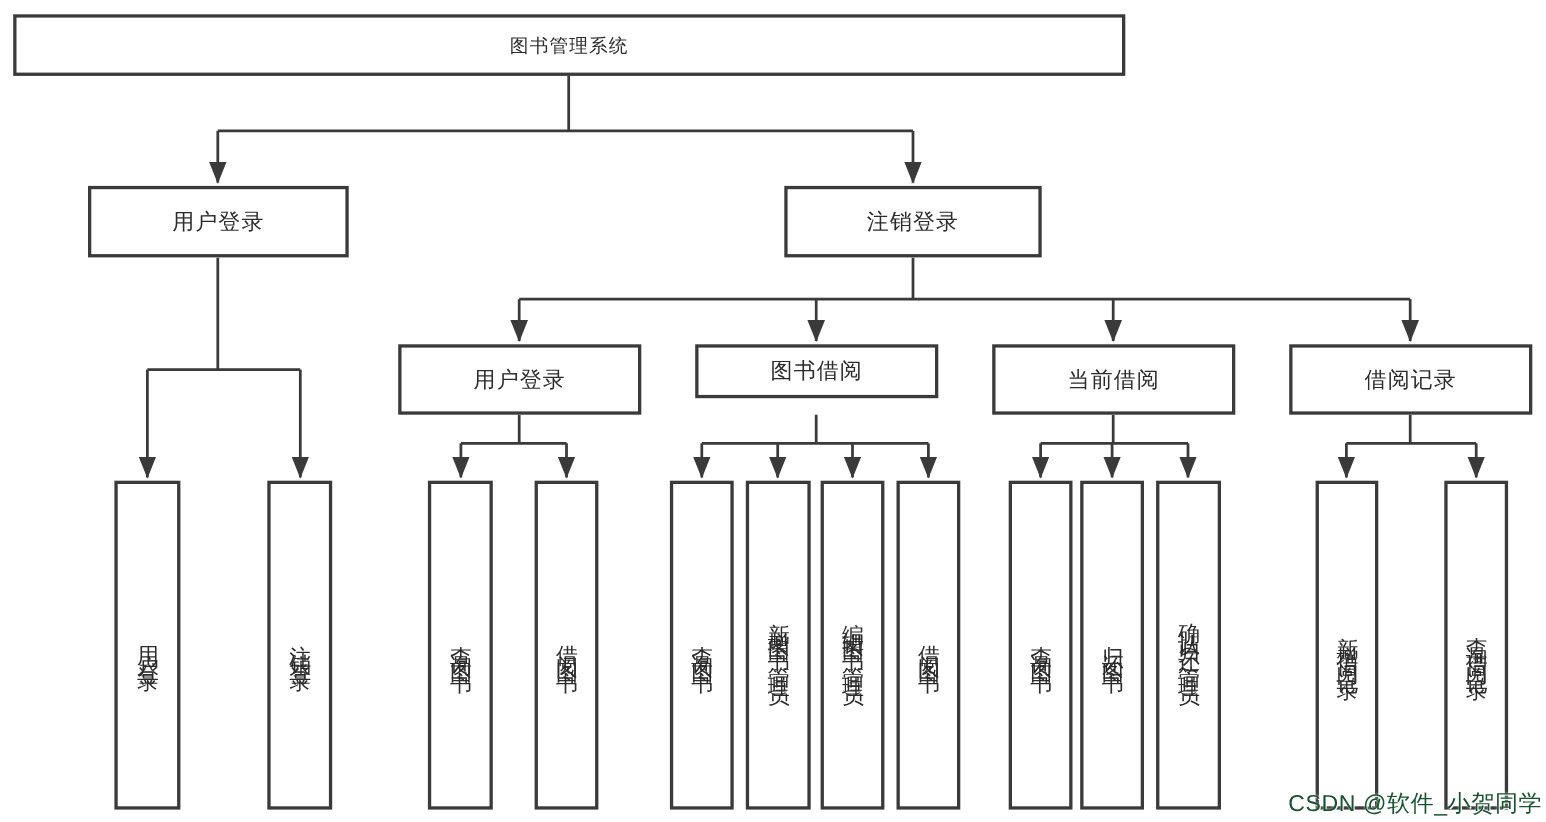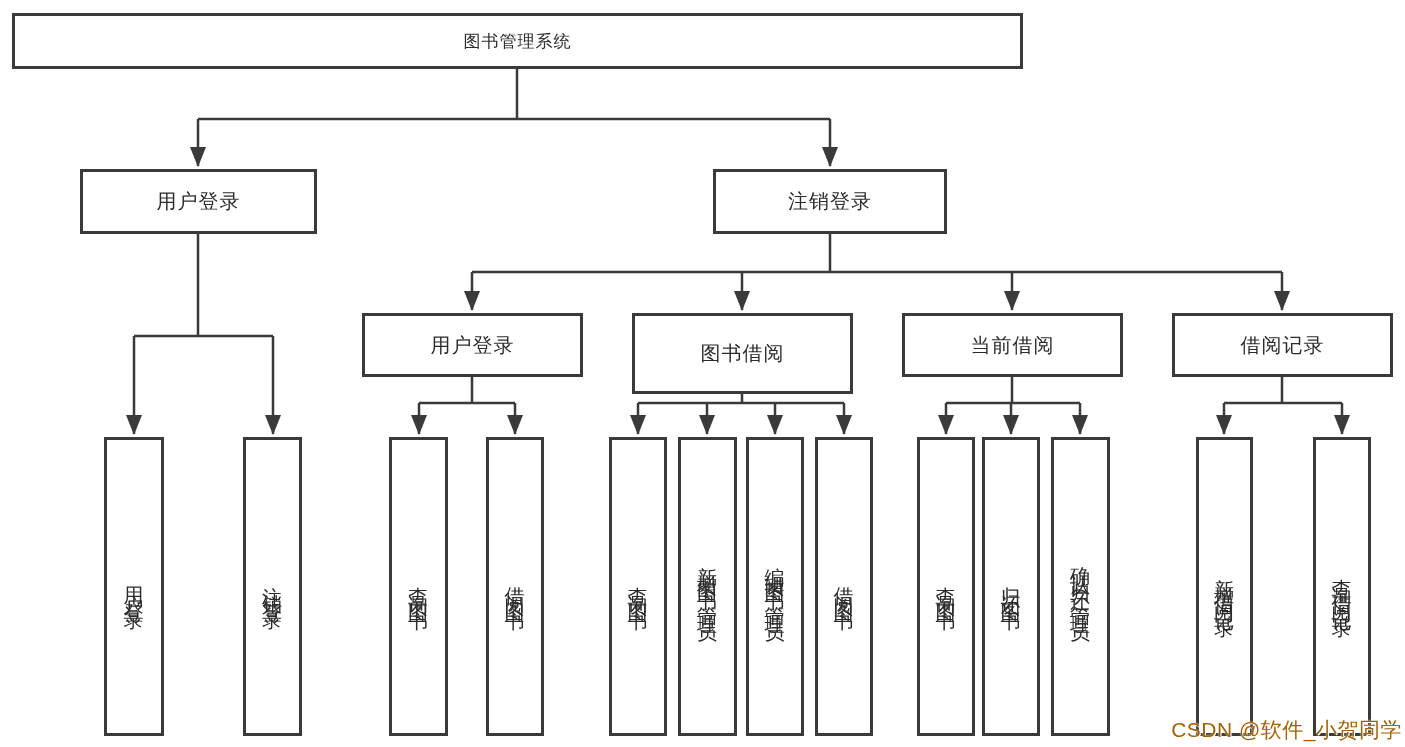--- a/index.html
+++ b/index.html
@@ -48,21 +48,21 @@
     font-size: 20px;
     letter-spacing: 8px;
     line-height: 1;
     white-space: nowrap;
   }
   .watermark {
     position: absolute;
     right: 3px;
     bottom: 3px;
     font-size: 21px;
-    color: #a16207;
+    color: #14532d;
     text-shadow: 0 0 2px #ffffff, 1px 1px 0 #ffffff;
     z-index: 2;
     letter-spacing: 0.5px;
   }
 </style>
 </head>
 <body>
 
 <div class="canvas">
 
@@ -108,21 +108,21 @@
       <line x1="1342" y1="403" x2="1342" y2="434" marker-end="url(#arw)"></line>
     </g>
   </svg>
 
   <div class="node root" style="left:12px; top:13px; width:1011px; height:56px;">图书管理系统</div>
 
   <div class="node" style="left:80px; top:169px; width:237px; height:65px;">用户登录</div>
   <div class="node" style="left:713px; top:169px; width:234px; height:65px;">注销登录</div>
 
   <div class="node" style="left:362px; top:313px; width:221px; height:64px;">用户登录</div>
-  <div class="node" style="left:632px; top:313px; width:221px; height:81px;">图书借阅</div>
+  <div class="node" style="left:632px; top:313px; width:221px; height:49px;">图书借阅</div>
   <div class="node" style="left:902px; top:313px; width:221px; height:64px;text-align:center;">当前借阅</div>
   <div class="node" style="left:1172px; top:313px; width:221px; height:64px;">借阅记录</div>
 
   <div class="vnode" style="left:104px; top:437px; width:60px; height:299px;">
     <span class="vtext">用户登录</span>
   </div>
   <div class="vnode" style="left:243px; top:437px; width:59px; height:299px;">
     <span class="vtext">注销登录</span>
   </div>
 

